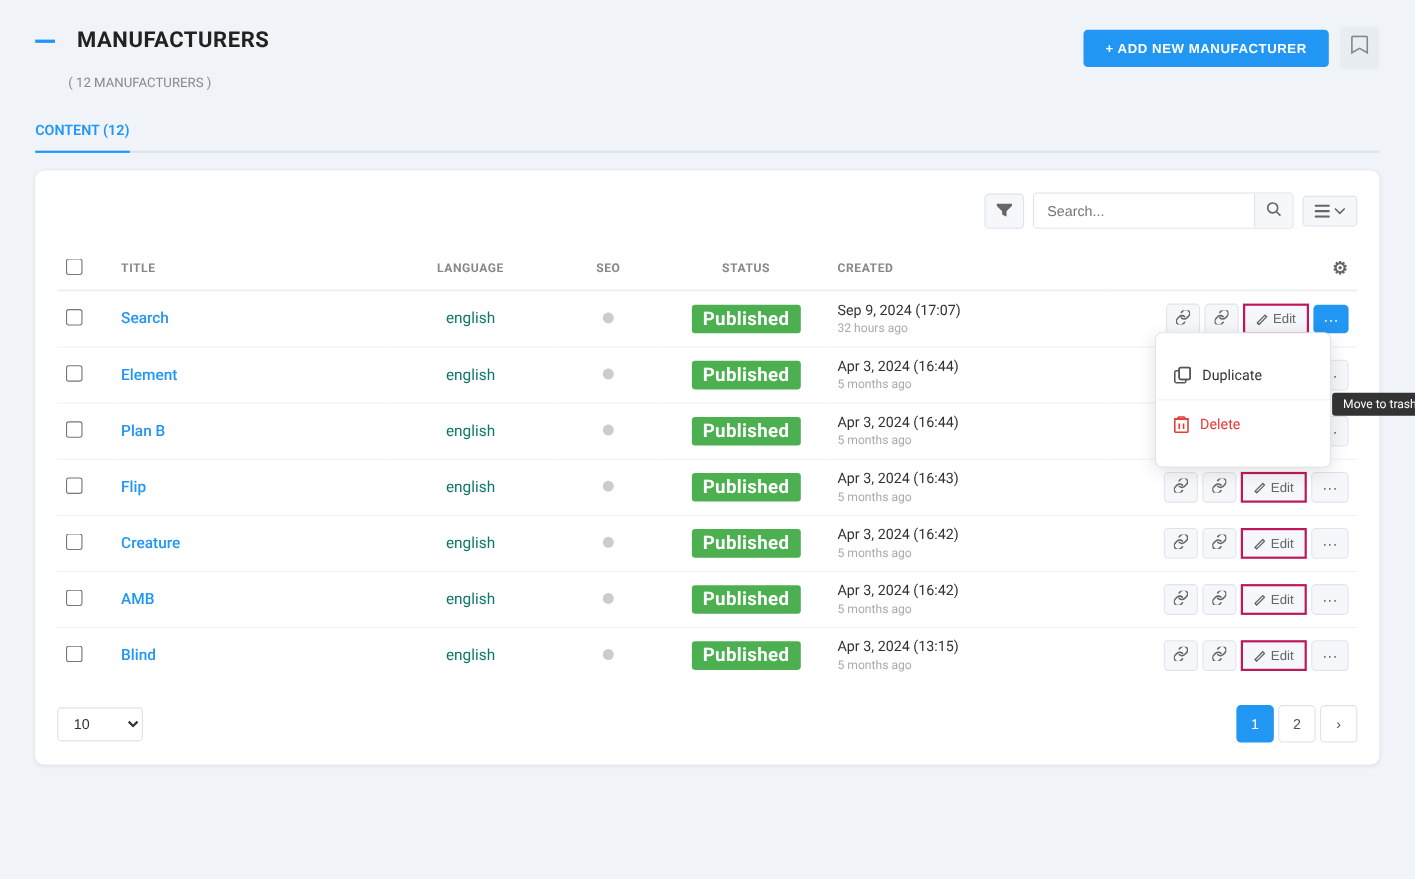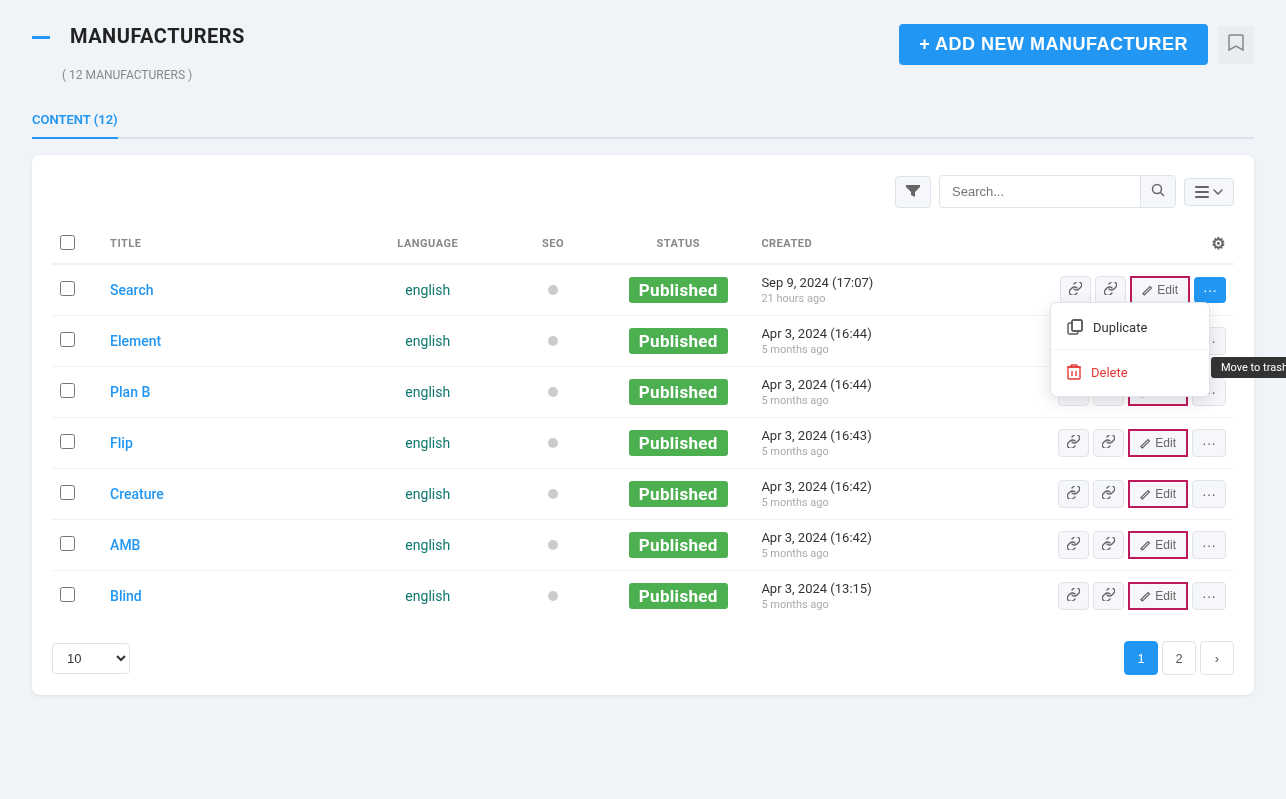--- a/index.html
+++ b/index.html
@@ -51,21 +51,21 @@
       display: flex;
       align-items: center;
       gap: 10px;
     }
     .btn-add {
       background: #2196F3;
       color: #fff;
       border: none;
       padding: 10px 20px;
       border-radius: 4px;
-      font-size: 18px;
+      font-size: 12px;
       font-weight: 600;
       cursor: pointer;
       letter-spacing: 0.5px;
     }
     .btn-bookmark {
       background: #e8edf2;
       border: none;
       padding: 8px 10px;
       border-radius: 4px;
       cursor: pointer;
@@ -301,21 +301,21 @@
     }
     
     .dropdown-menu {
       position: absolute;
       background: #fff;
       border: 1px solid #e0e4ea;
       border-radius: 6px;
       box-shadow: 0 4px 16px rgba(0,0,0,0.12);
       z-index: 100;
       min-width: 160px;
-      padding: 6px 0;
+      padding: 20px 0;
     }
     .dropdown-item {
       display: flex;
       align-items: center;
       gap: 10px;
       padding: 10px 16px;
       cursor: pointer;
       font-size: 13px;
       color: #333;
     }
@@ -433,21 +433,21 @@
     </td>
     <td class="col-lang">english</td>
     <td class="col-seo">
       <span class="seo-dot"></span>
     </td>
     <td class="col-status">
       <span class="status-badge">Published</span>
     </td>
     <td>
       <div class="created-date">Sep 9, 2024 (17:07)</div>
-      <div class="created-ago">21 hours ago</div>
+      <div class="created-ago">32 hours ago</div>
     </td>
     <td class="col-actions">
       <div class="actions-group">
         <button class="action-icon-btn" title="Link">
           <svg width="13" height="13" viewBox="0 0 13 13" fill="none">
             <path d="M5 7a3.5 3.5 0 0 0 5 0l1.5-1.5a3.5 3.5 0 0 0-5-5L5 2" stroke="#666" stroke-width="1.4" fill="none" stroke-linecap="round"></path>
             <path d="M8 6a3.5 3.5 0 0 0-5 0L1.5 7.5a3.5 3.5 0 0 0 5 5L8 11" stroke="#666" stroke-width="1.4" fill="none" stroke-linecap="round"></path>
           </svg>
         </button>
         <button class="action-icon-btn" title="Link 2">

